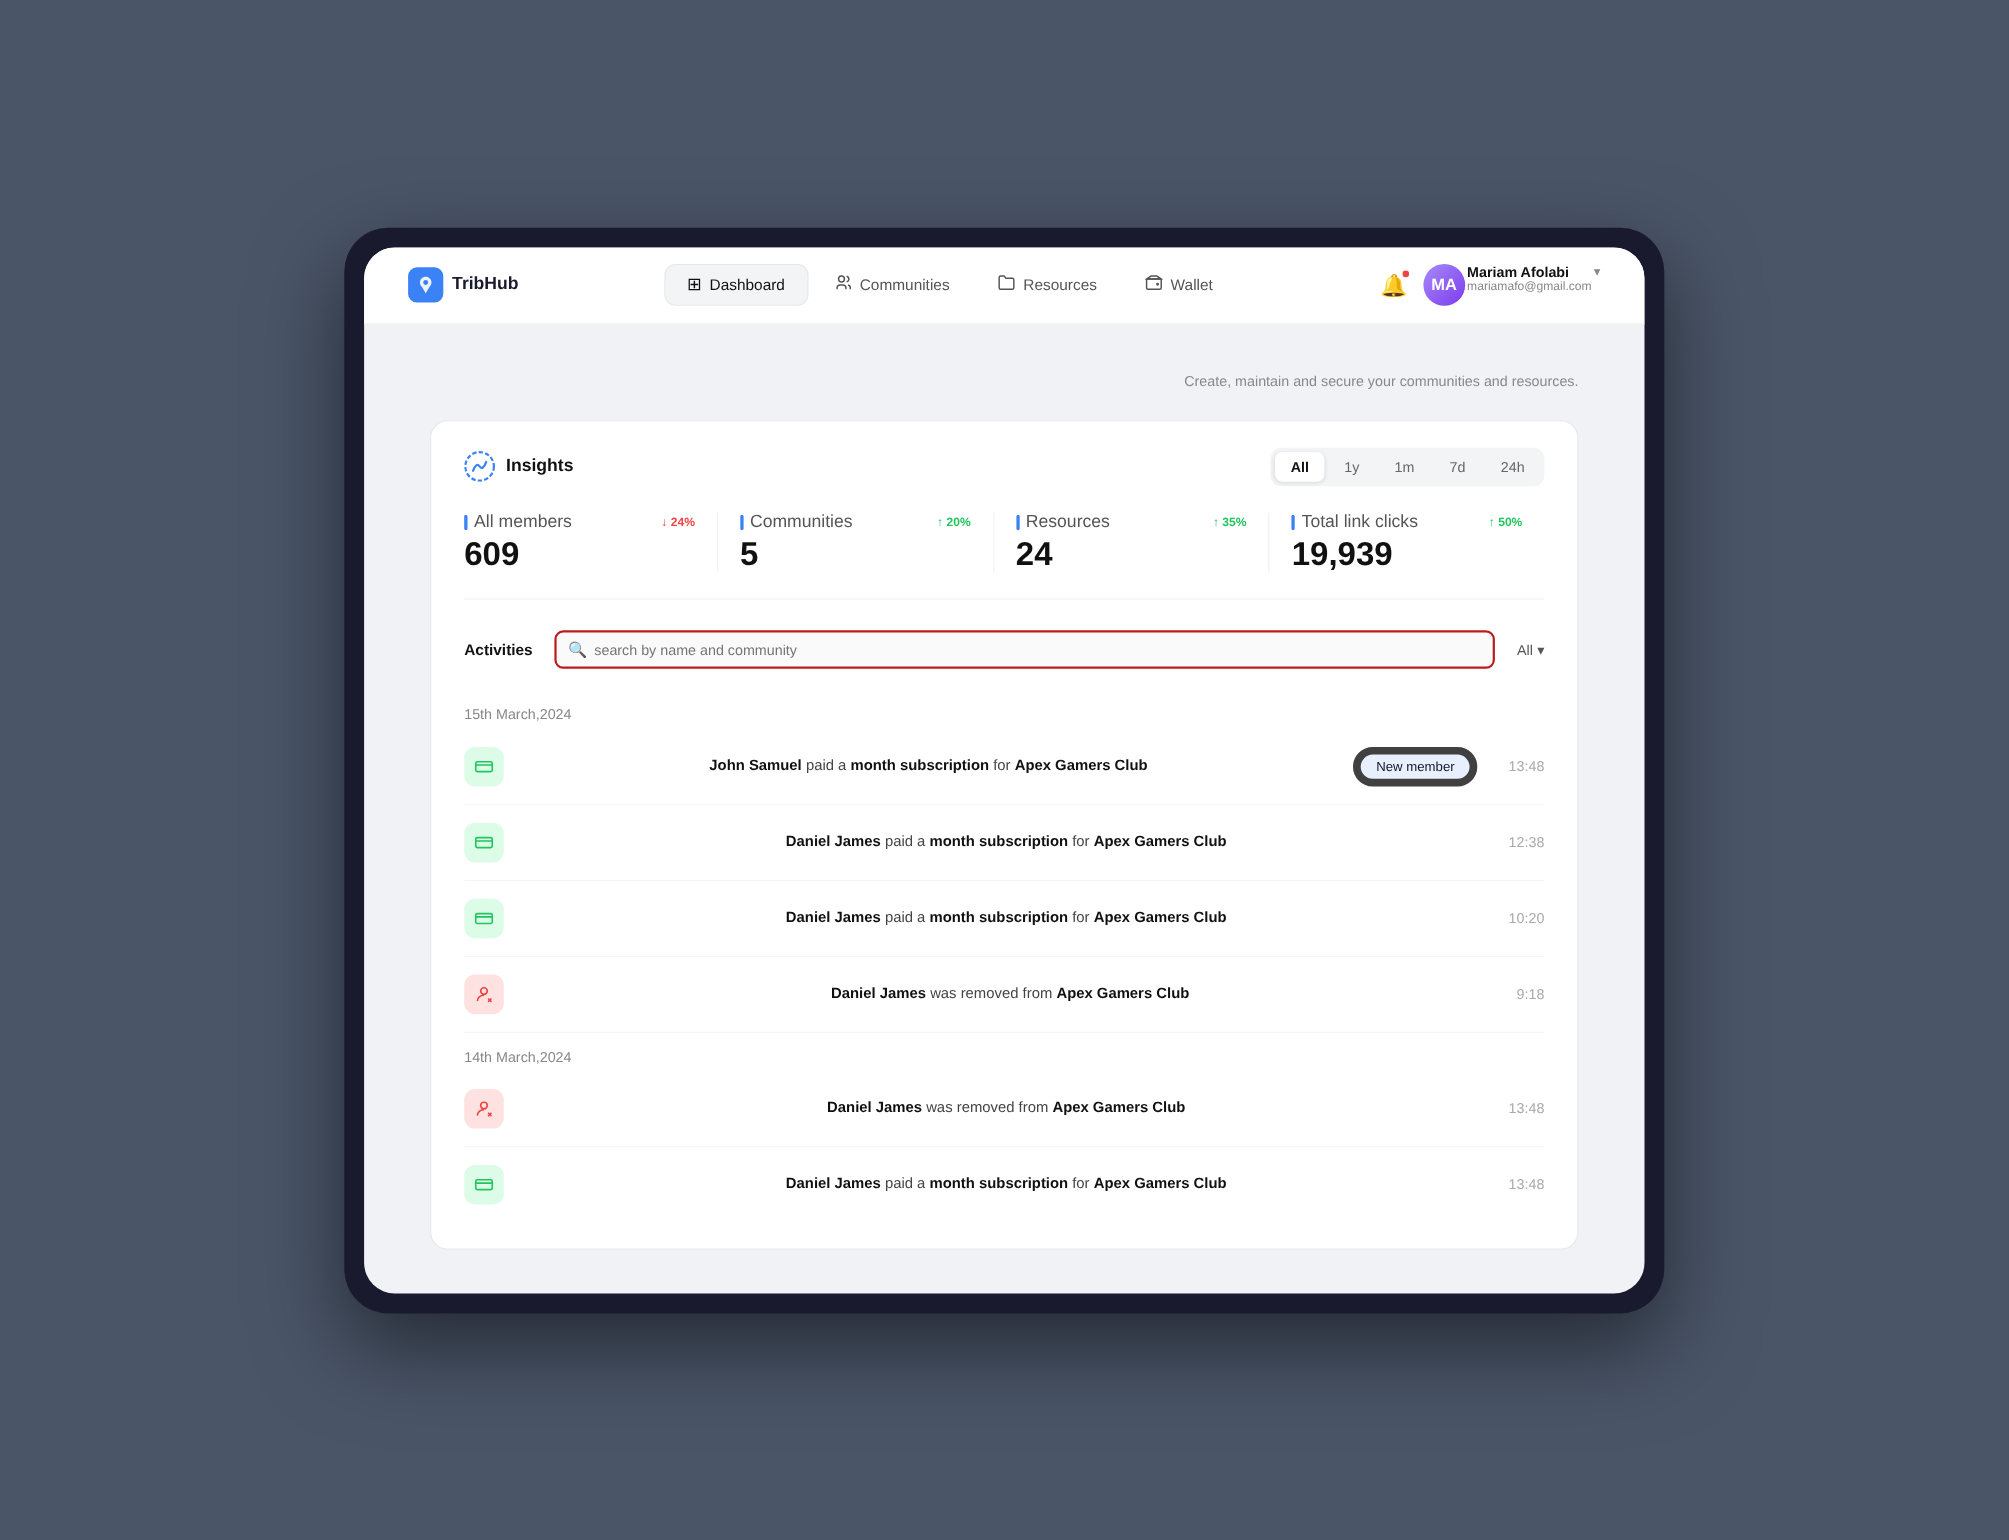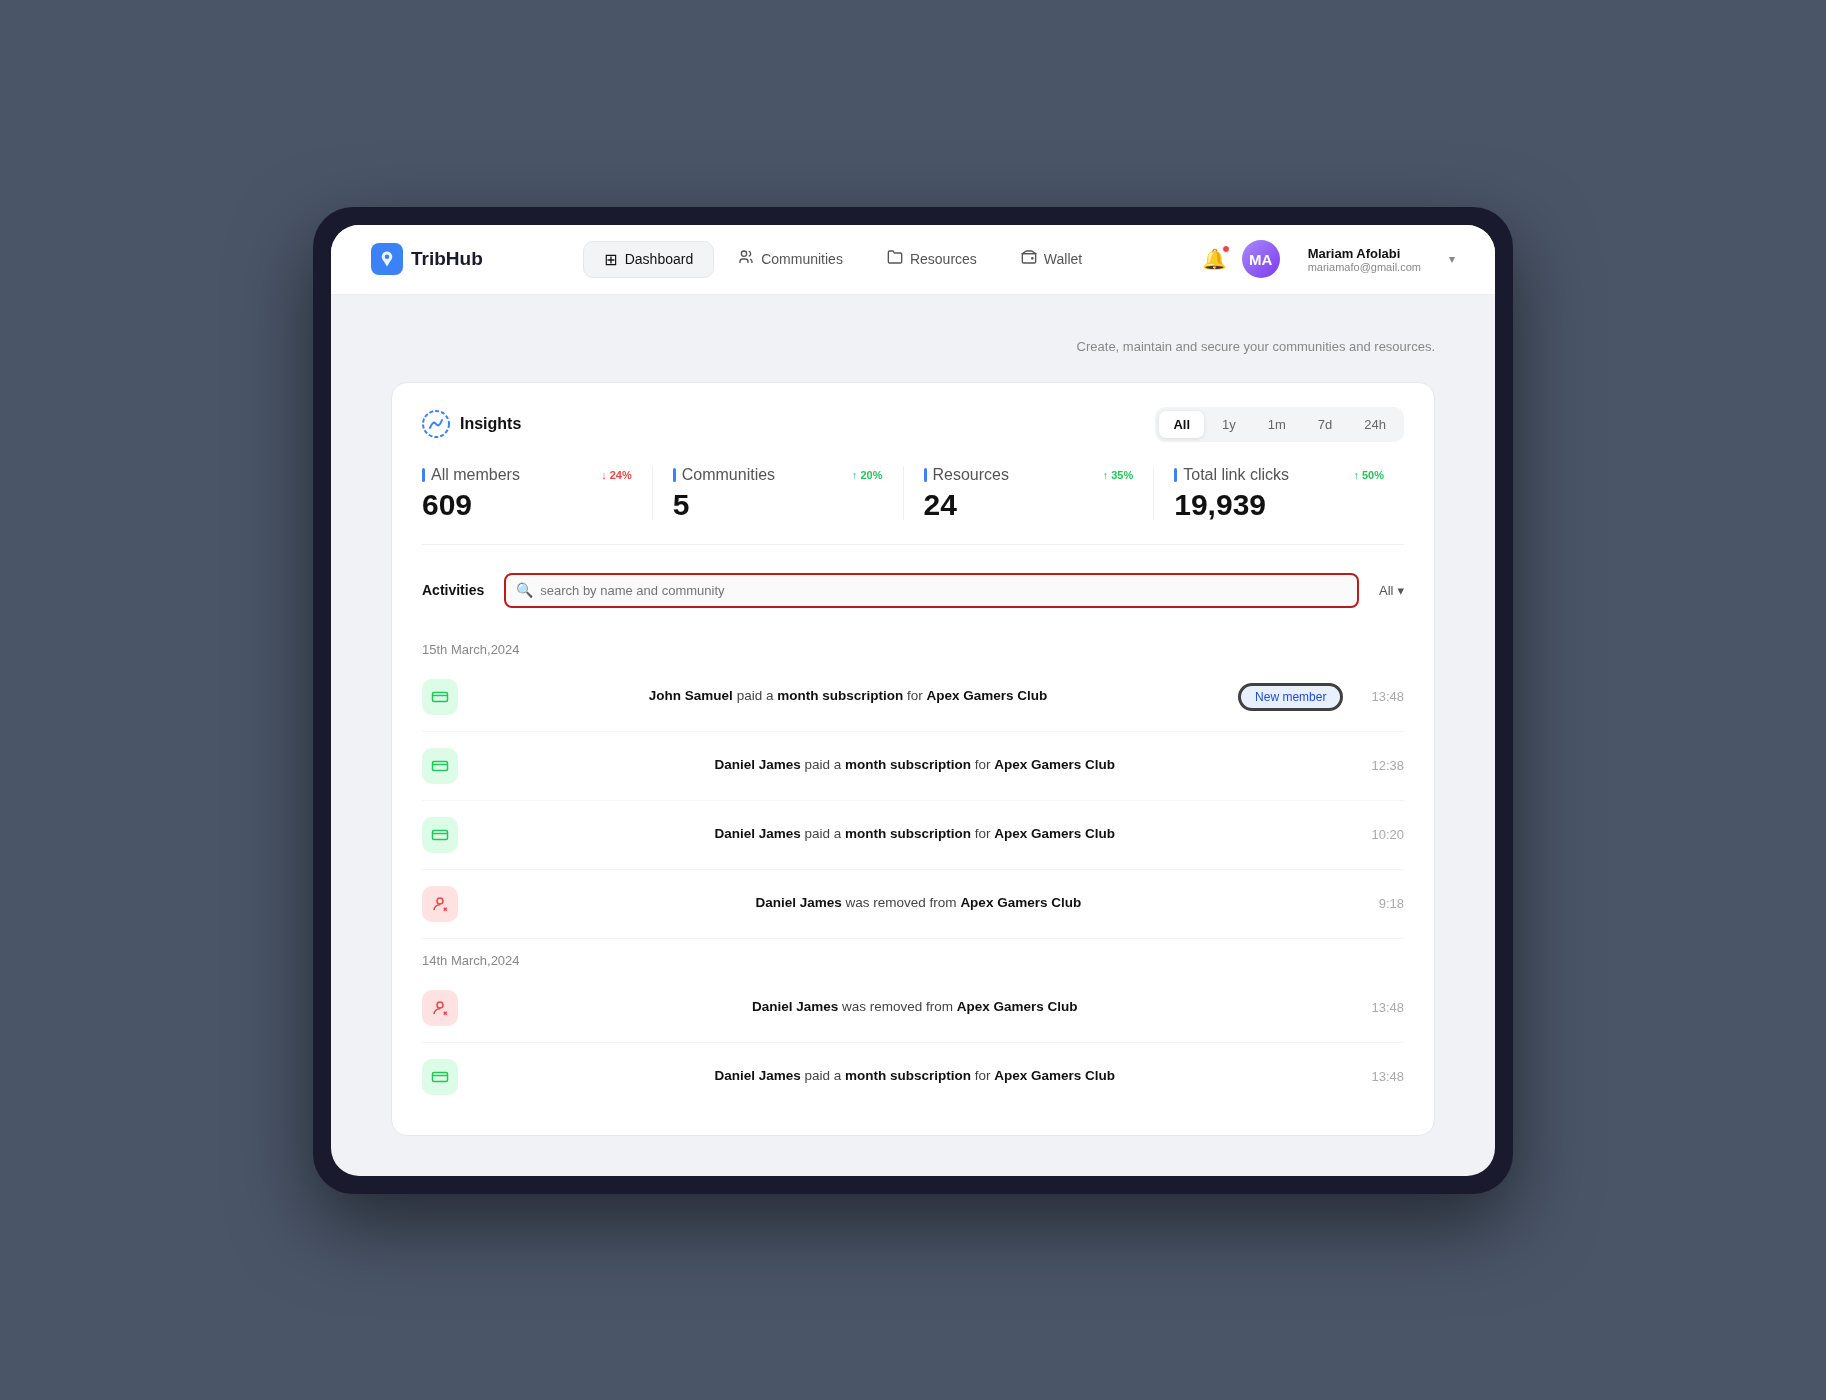--- a/index.html
+++ b/index.html
@@ -44,21 +44,21 @@
       height: 32px;
       background: #3b82f6;
       border-radius: 8px;
       display: flex;
       align-items: center;
       justify-content: center;
       color: white;
       font-size: 16px;
     }
     .logo-text {
-      font-size: 19px;
+      font-size: 16px;
       font-weight: 700;
       color: #1a1a2e;
     }
     .nav-links {
       display: flex;
       gap: 4px;
       margin: 0 auto;
     }
     .nav-item {
       display: flex;
@@ -100,22 +100,21 @@
       top: -2px;
       right: -2px;
       width: 8px;
       height: 8px;
       background: #ef4444;
       border-radius: 50%;
       border: 1.5px solid white;
     }
     .user-info {
       display: flex;
-      align-items: center;
-      gap: 28px;
+      gap: 2px;
       cursor: pointer;
     }
     .avatar {
       width: 38px;
       height: 38px;
       border-radius: 50%;
       background: linear-gradient(135deg, #a78bfa, #7c3aed);
       overflow: hidden;
       display: flex;
       align-items: center;
@@ -346,22 +345,22 @@
       color: #444;
       line-height: 1.4;
       text-align: center;
     }
     .act-text strong {
       color: #111;
       font-weight: 700;
     }
     .new-member-badge {
       background: #e8f0fe;
-      color: #1d4ed8;
-      border: 3px solid #404040;
+      color: #0f172a;
+      border: 7px solid #404040;
       border-radius: 20px;
       padding: 4px 14px;
       font-size: 12px;
       font-weight: 500;
       margin-right: 14px;
       white-space: nowrap;
     }
     .act-time {
       font-size: 13px;
       color: #aaa;

